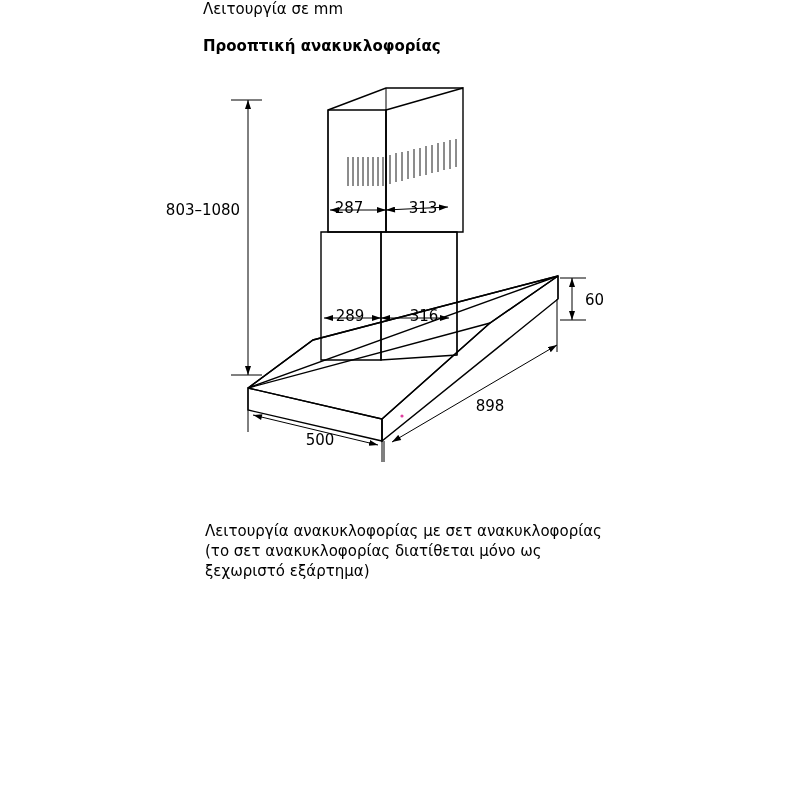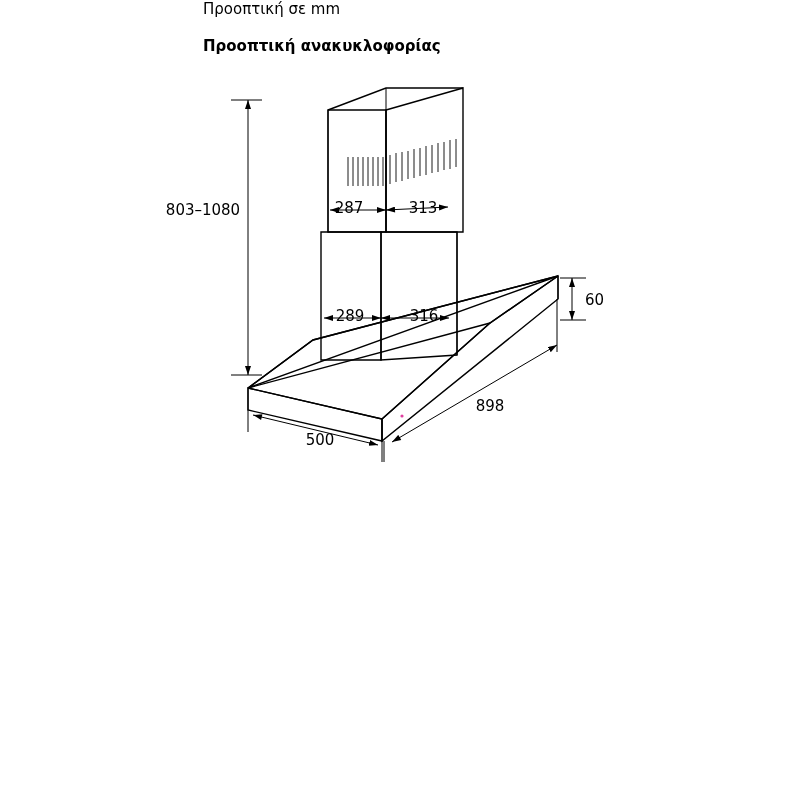--- a/index.html
+++ b/index.html
@@ -80,21 +80,21 @@
   }
   .dot {
     fill: #e040a0;
   }
 </style>
 </head>
 <body>
 
 <div id="page">
 
-  <div class="hdr" id="title-line1">Προοπτική σε mm</div>
+  <div class="hdr" id="title-line1">Λειτουργία σε mm</div>
   <div class="hdr" id="title-line2">Προοπτική ανακυκλοφορίας</div>
 
   <svg id="drawing" viewBox="0 0 800 800">
     <defs>
       <marker id="arrEnd" markerWidth="10" markerHeight="10" refX="9" refY="3" orient="auto" markerUnits="strokeWidth">
         <path d="M0,0 L9,3 L0,6 z" fill="#000000"></path>
       </marker>
       <marker id="arrStart" markerWidth="10" markerHeight="10" refX="0" refY="3" orient="auto" markerUnits="strokeWidth">
         <path d="M9,0 L0,3 L9,6 z" fill="#000000"></path>
       </marker>
@@ -171,14 +171,15 @@
     <text x="490" y="411" text-anchor="middle">898</text>
 
     <path class="dimline" d="M 253 415 L 378 445" marker-start="url(#arrStart)" marker-end="url(#arrEnd)"></path>
     <path class="dimline" d="M 248 410 L 248 432"></path>
     <path class="dimline" d="M 382 441 L 382 462"></path>
     <text x="320" y="445" text-anchor="middle">500</text>
 
     <circle class="dot" cx="402" cy="416" r="1.6"></circle>
   </svg>
 
+  <div id="caption">Λειτουργία ανακυκλοφορίας με σετ ανακυκλοφορίας (το σετ ανακυκλοφορίας διατίθεται μόνο ως ξεχωριστό εξάρτημα)</div>
 
 </div>
 
 </body></html>

